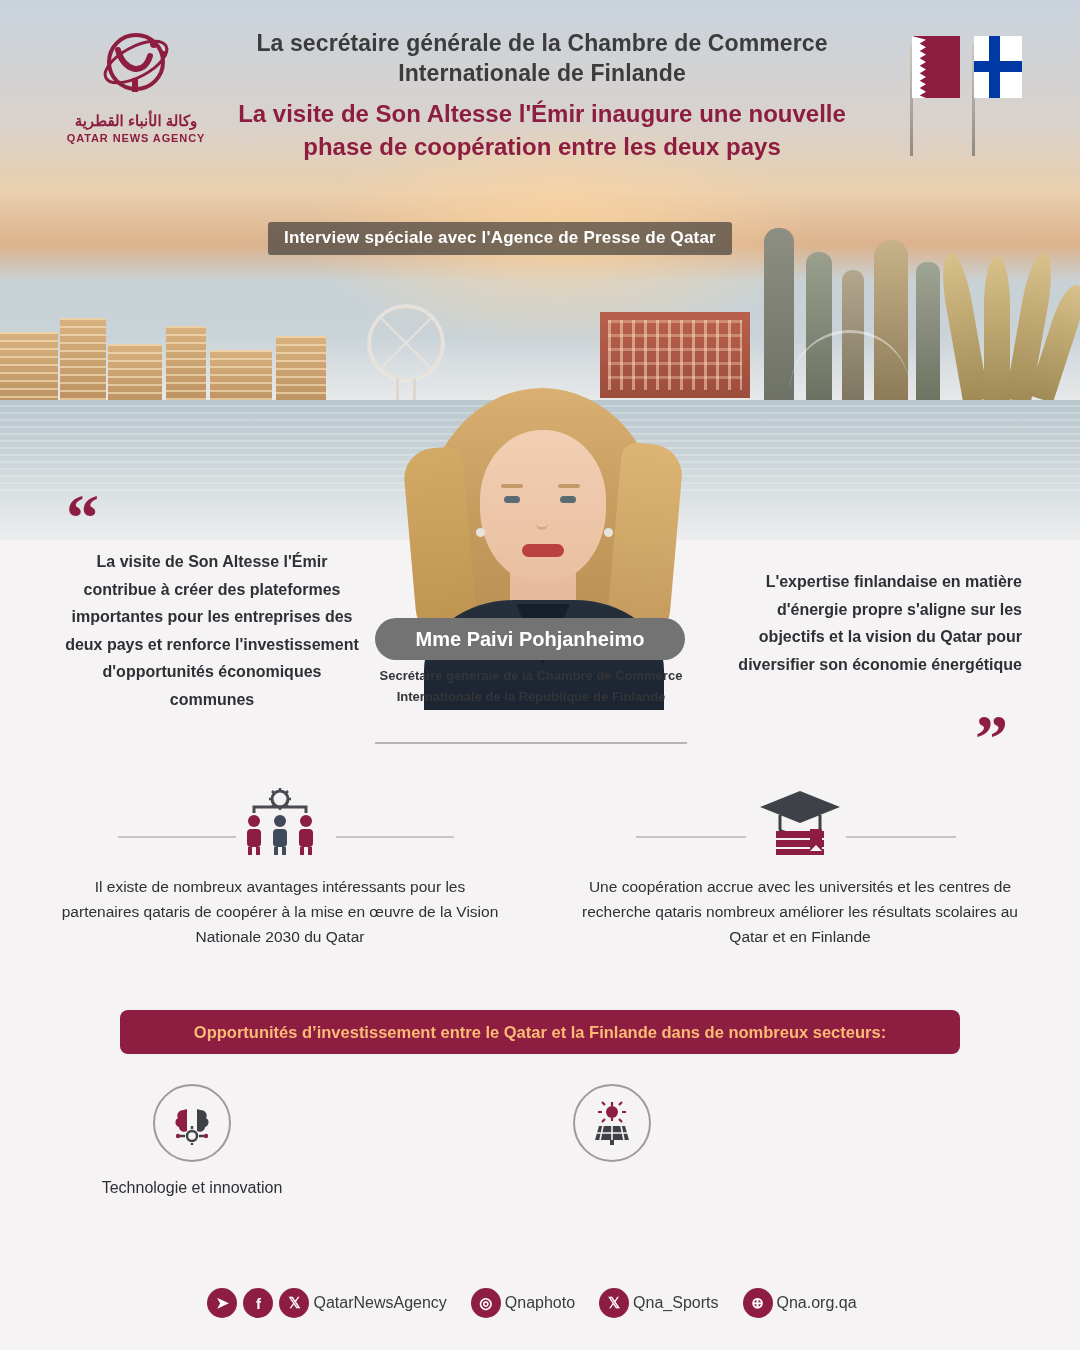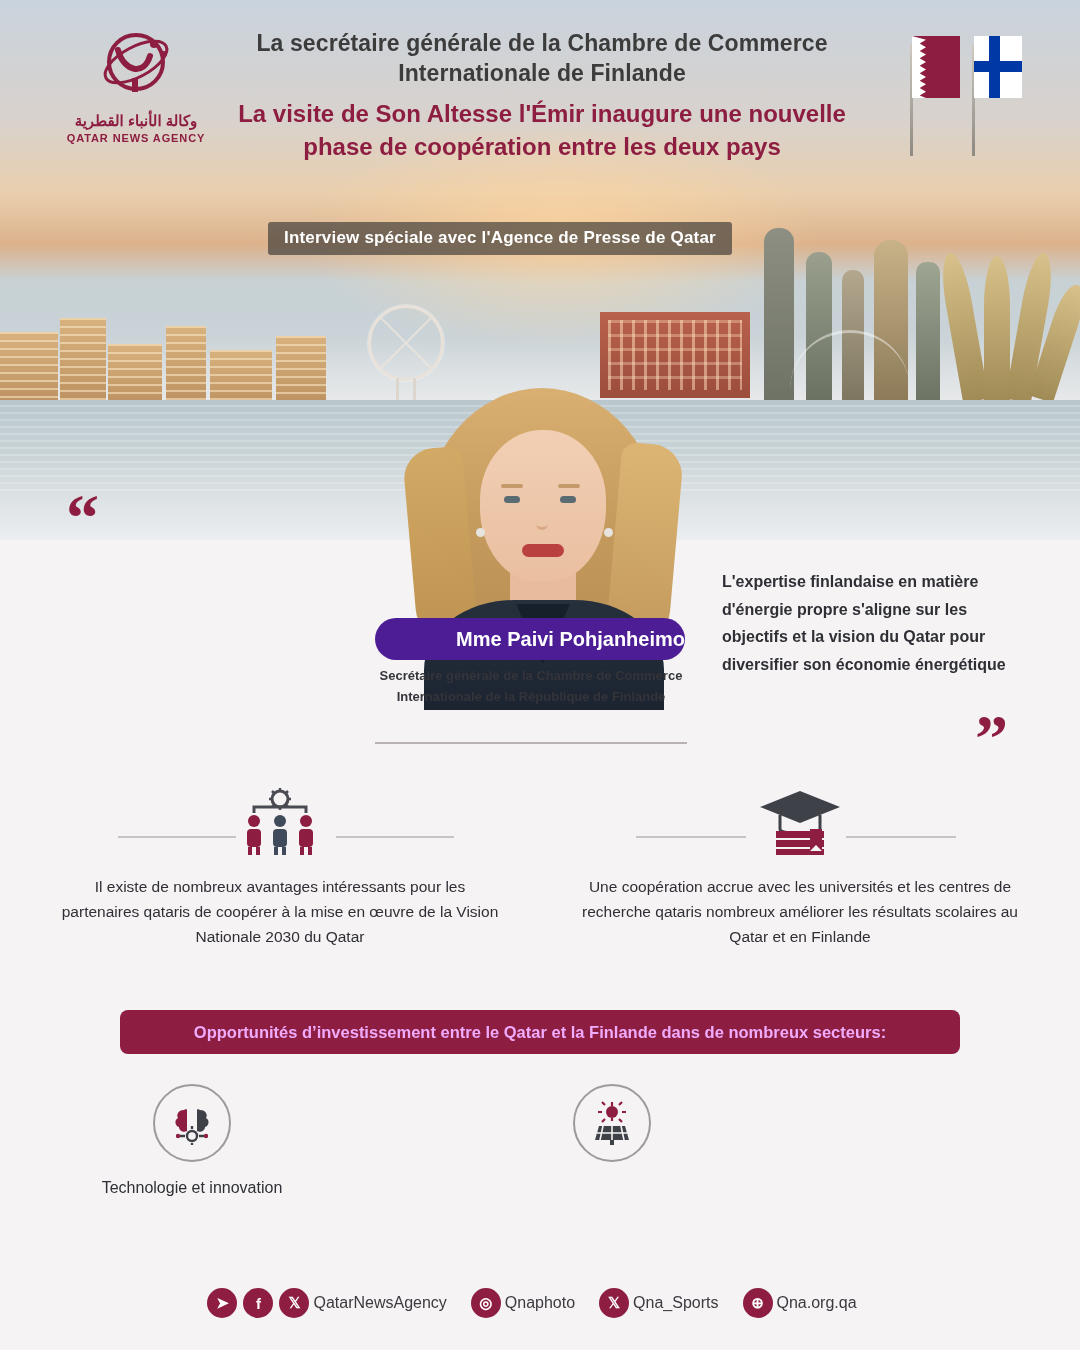--- a/index.html
+++ b/index.html
@@ -132,52 +132,52 @@
   .body{ position:absolute; top:222px; left:32px; width:240px; height:110px;
     background:linear-gradient(to bottom,#26303c,#1b2430); border-radius:90px 90px 0 0/70px 70px 0 0;}
   .collar{ position:absolute; top:226px; left:124px; width:54px; height:60px; background:#16202b;
     clip-path:polygon(50% 100%, 0 0, 100% 0);}
   .earring{ position:absolute; top:150px; width:9px; height:9px; background:#e7e4df; border-radius:50%;}
   .earring.l{ left:84px;} .earring.r{ left:212px;}
 
   
   .nameplate{
     position:absolute; top:618px; left:375px; width:310px; height:42px;
-    background:#4c1d95; border-radius:21px; display:flex; align-items:center; justify-content:flex-end;
+    background:#737373; border-radius:21px; display:flex; align-items:center; justify-content:center;
   }
   .nameplate span{ color:#fff; font-size:20px; font-weight:bold;}
   .role{ position:absolute; top:666px; left:355px; width:352px; text-align:center;
     font-size:13px; color:#34343a; line-height:1.58; font-weight:bold;}
   .role-underline{ position:absolute; top:742px; left:375px; width:312px; height:2px; background:#b9b3b6;}
 
   
   .quote-mark{ color:#8d1d41; font-size:66px; font-weight:bold; line-height:.6; font-family:"Liberation Serif", serif;}
   .q-open{ position:absolute; top:498px; left:66px; }
   .q-close{ position:absolute; top:718px; right:72px; }
   .quote-left{ position:absolute; top:548px; left:62px; width:300px; text-align:center;
     font-size:16px; color:#2f2f35; line-height:1.72; font-weight:bold;}
-  .quote-right{ position:absolute; top:568px; right:58px; width:300px; text-align:left;
+  .quote-right{ position:absolute; top:568px; right:58px; width:300px; text-align:right;
     font-size:16px; color:#2f2f35; line-height:1.72; font-weight:bold;}
 
   
   .mid{ position:absolute; top:786px; left:0; width:1080px; height:190px;}
   .mid-col{ position:absolute; width:440px; text-align:center;}
   .mid-col.a{ left:60px;} .mid-col.b{ left:580px;}
   .mid-icon{ height:72px; display:flex; align-items:center; justify-content:center;}
   .rule{ position:absolute; top:836px; height:2px; background:#c8c3c6;}
   .rule.l1{ left:118px; width:118px;} .rule.l2{ left:336px; width:118px;}
   .rule.r1{ left:636px; width:110px;} .rule.r2{ left:846px; width:110px;}
   .mid-text{ margin-top:16px; font-size:15.5px; color:#2f2f35; line-height:1.62;}
 
   
   .banner{
     position:absolute; top:1010px; left:120px; width:840px; height:44px;
     background:#8d1d41; border-radius:8px; display:flex; align-items:center; justify-content:center;
   }
-  .banner span{ color:#f0abfc; font-size:16.5px; font-weight:bold;}
+  .banner span{ color:#fdba74; font-size:16.5px; font-weight:bold;}
 
   
   .sectors{ position:absolute; top:1084px; left:0; width:932px; height:180px;}
   .sector{ position:absolute; width:200px; text-align:center;}
   .sector .circ{
     width:78px; height:78px; border-radius:50%; border:2px solid #9e9a9c;
     margin:0 auto; display:flex; align-items:center; justify-content:center;
   }
   .sector .lbl{ margin-top:14px; font-size:16px; color:#2f2f35; line-height:1.45;}
   .s1{ left:92px;} .s2{ left:320px;} .s3{ left:512px;} .s4{ left:788px;}
@@ -278,20 +278,21 @@
       <div class="eye r"></div>
     <div class="nose"></div>
     <div class="mouth"></div>
     <div class="earring l"></div>
       <div class="earring r"></div>
     <div class="body"></div>
     <div class="collar"></div>
   </div>
 
   <div class="quote-mark q-open">“</div>
+  <div class="quote-left">La visite de Son Altesse l'Émir contribue à créer des plateformes importantes pour les entreprises des deux pays et renforce l'investissement d'opportunités économiques communes</div>
   <div class="quote-right">L'expertise finlandaise en matière d'énergie propre s'aligne sur les objectifs et la vision du Qatar pour diversifier son économie énergétique</div>
   <div class="quote-mark q-close">”</div>
 
   <div class="nameplate">
     <span>Mme Paivi Pohjanheimo</span>
   </div>
   <div class="role">Secrétaire générale de la Chambre de Commerce Internationale de la République de Finlande</div>
   <div class="role-underline"></div>
 
   <div class="rule l1"></div>

